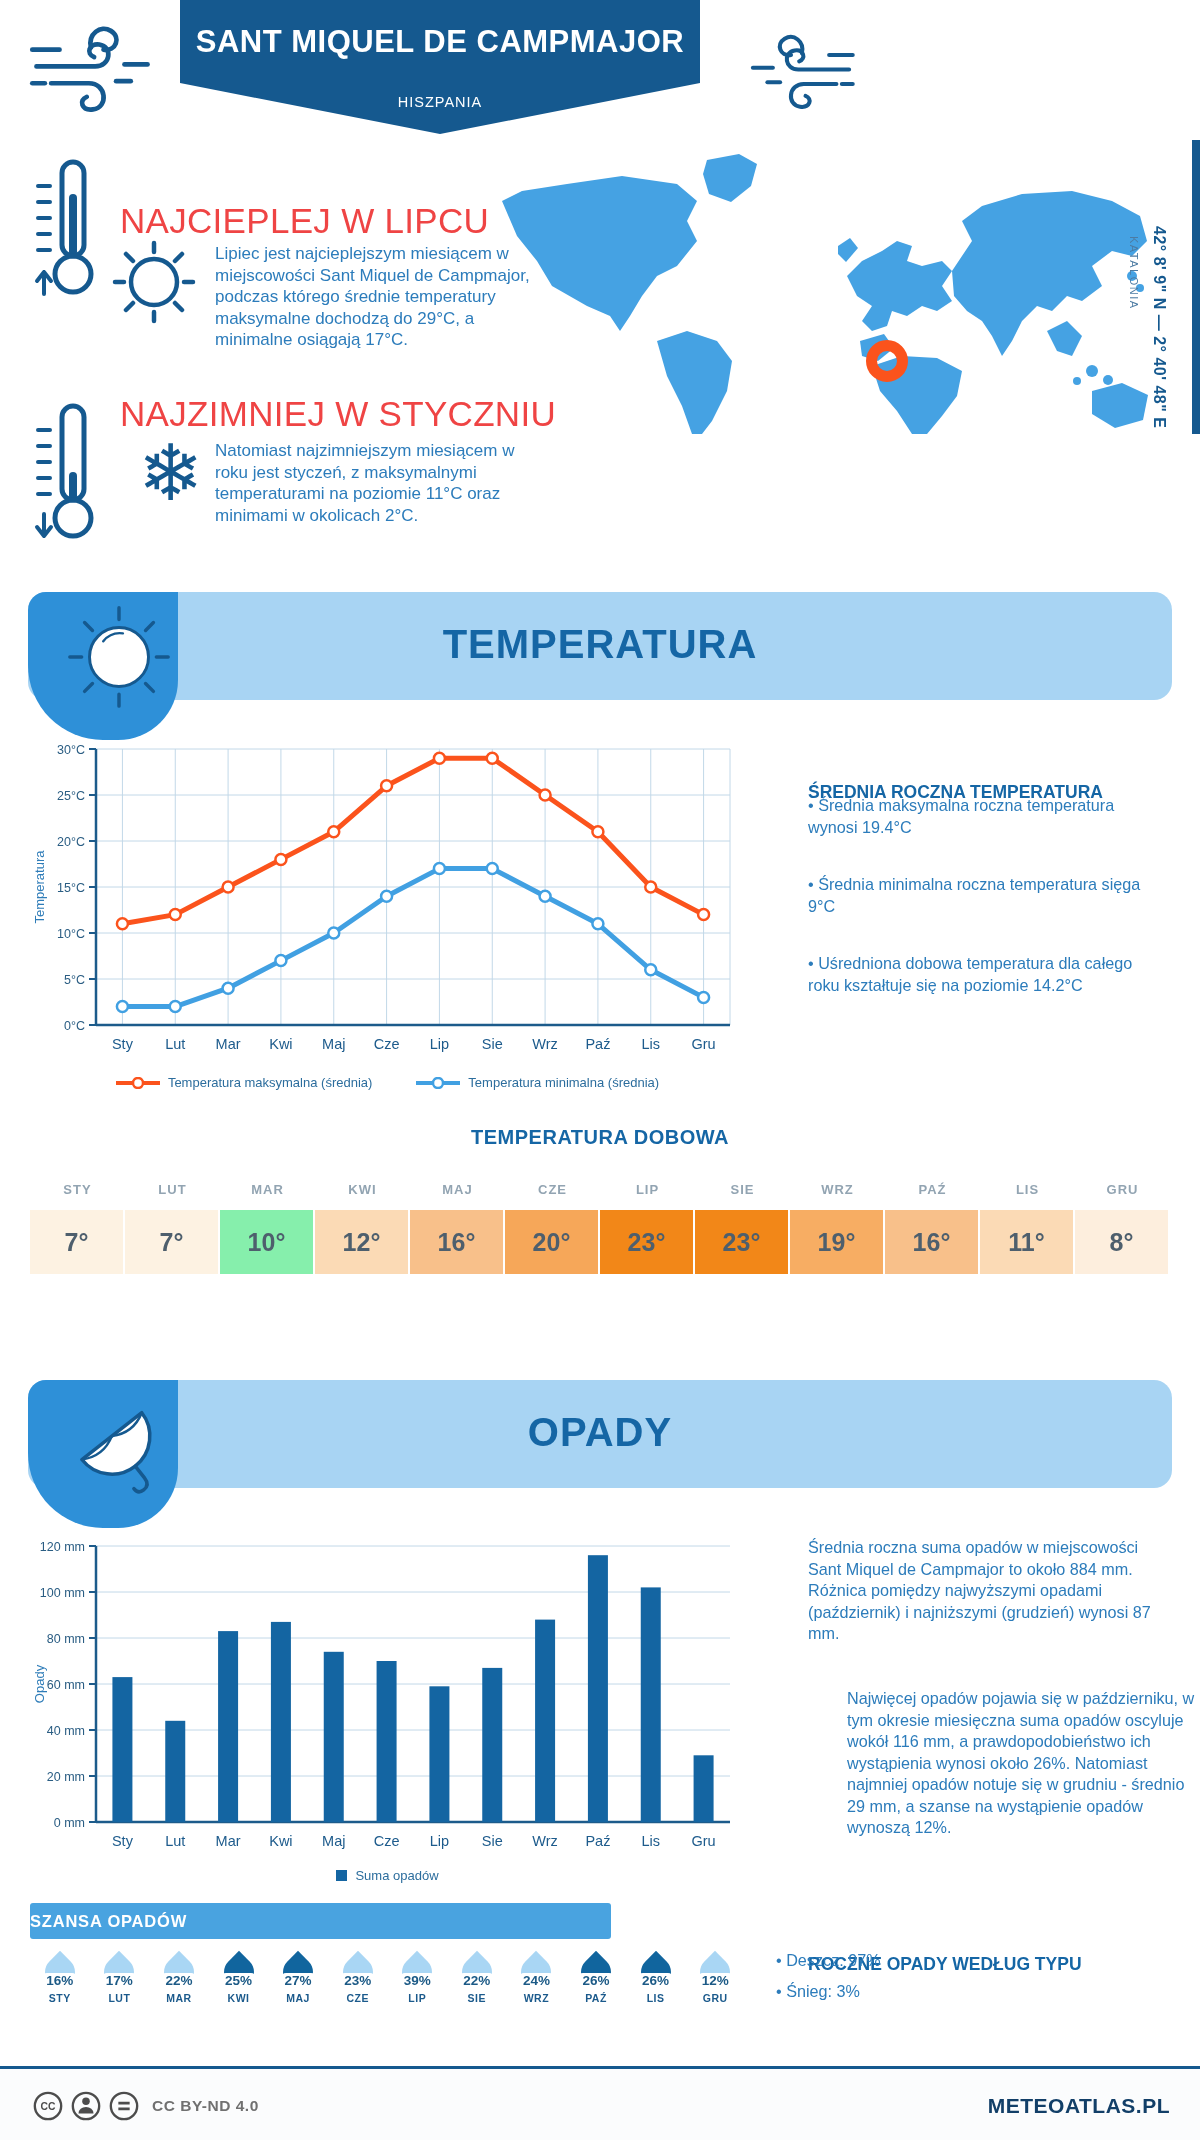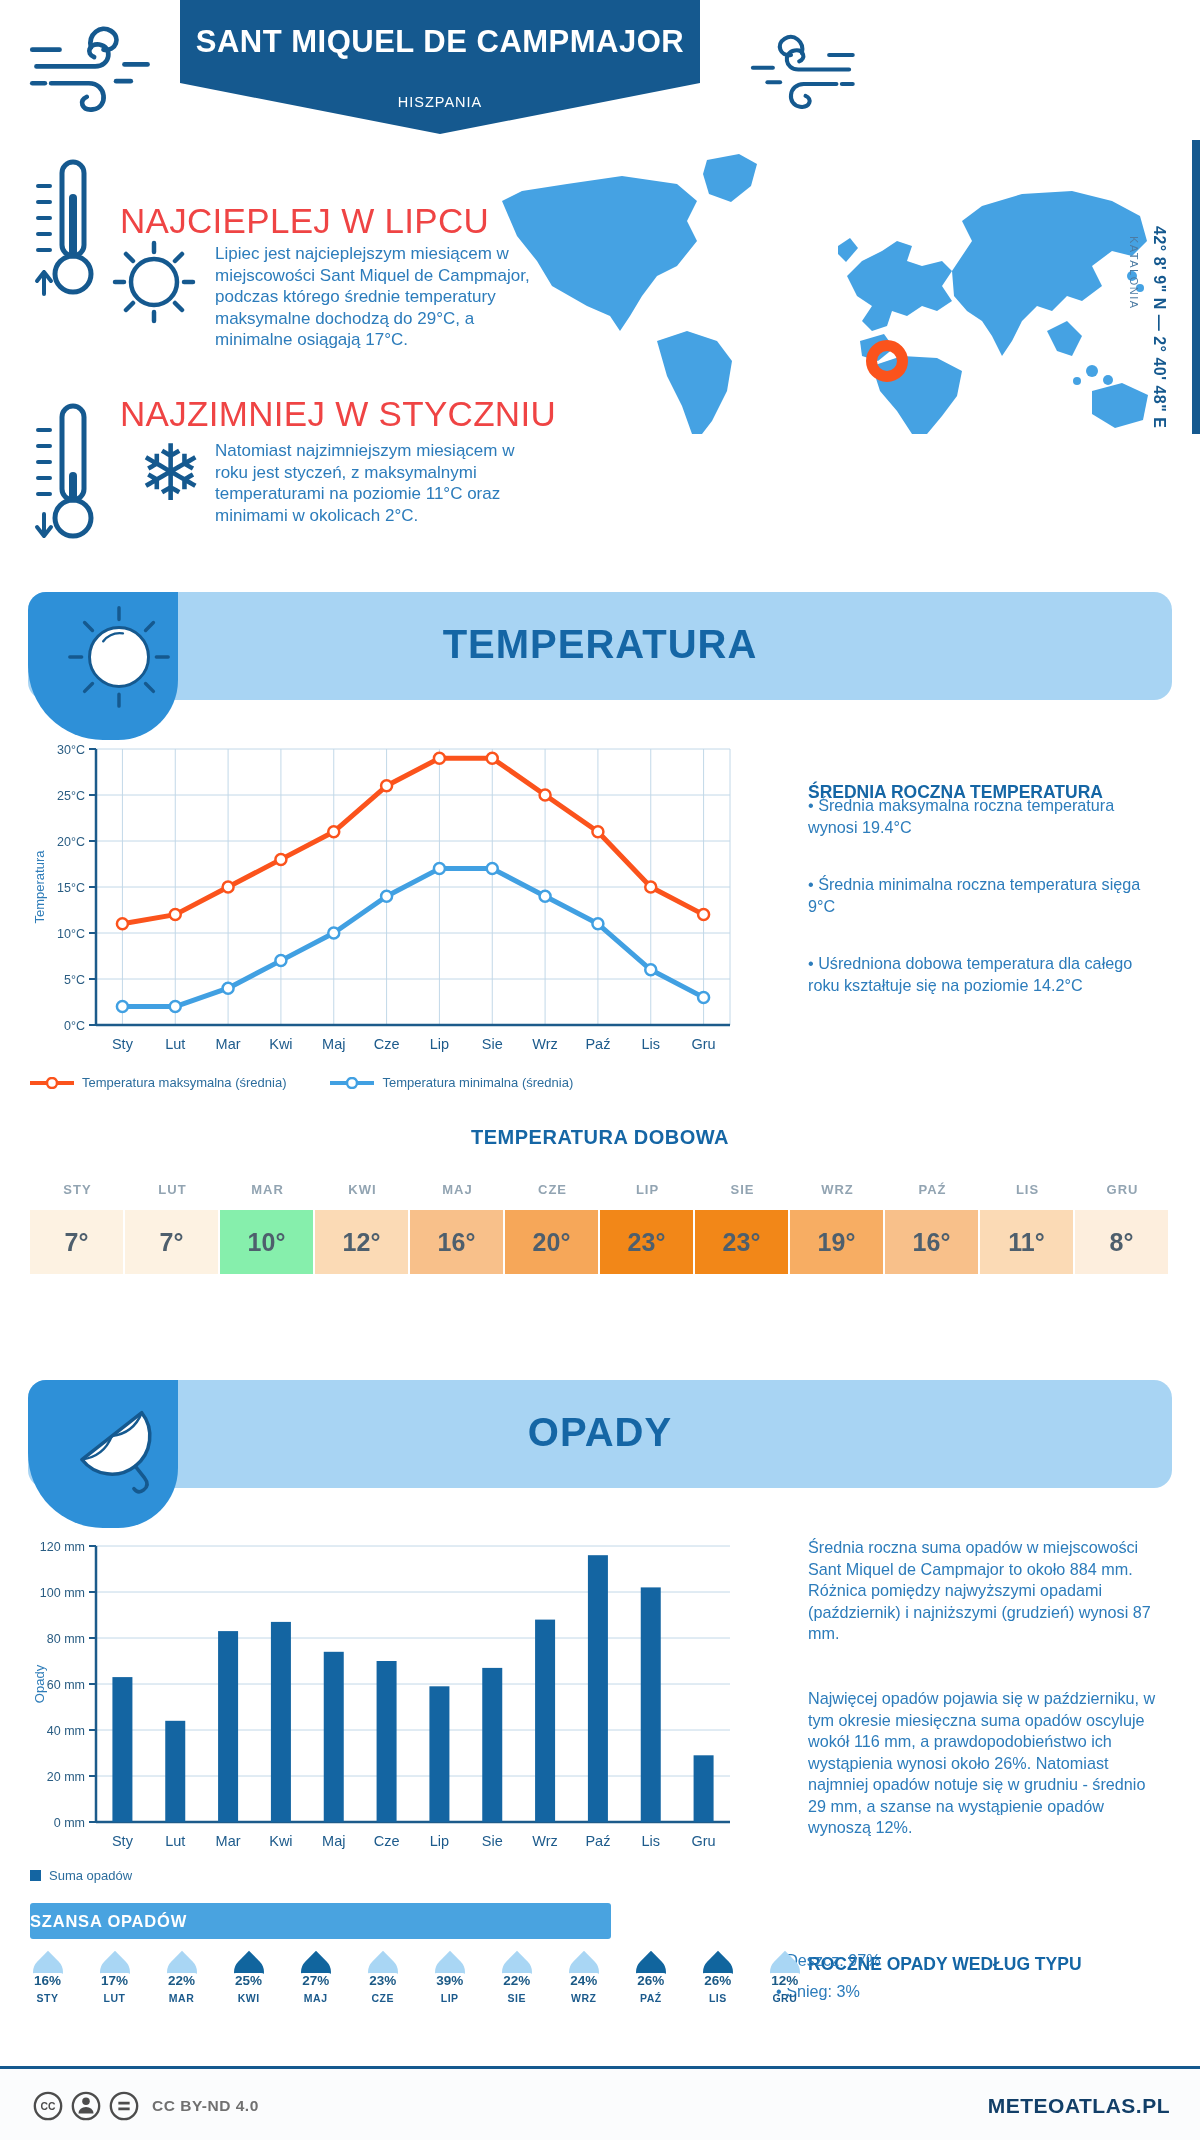--- a/index.html
+++ b/index.html
@@ -22,21 +22,21 @@
   .vtext{writing-mode:vertical-rl;color:#15598f;}
   .coords{font-size:16px;font-weight:bold;letter-spacing:.5px;}
   .region{font-size:11px;letter-spacing:1.5px;color:#4c7ba3;}
   .map-strip{width:8px;background:#15598f;}
   
   .band{width:1144px;height:108px;background:#a8d4f3;border-radius:18px;}
   .band-corner{width:150px;height:148px;background:#2e90d8;border-radius:18px 0 60px 75px;}
   .band-title{width:1144px;text-align:center;font-size:40px;font-weight:bold;
               color:#1566a5;letter-spacing:1px;}
   
-  .legend-row{width:715px;display:flex;gap:44px;}
+  .legend-row{width:715px;display:flex;justify-content:center;gap:44px;}
   .legend-item{display:flex;align-items:center;gap:8px;font-size:13px;color:#2c6d9d;}
   .legend-sq{width:11px;height:11px;display:inline-block;}
   
   .col-head{font-size:17.5px;font-weight:bold;color:#1566a5;margin-top:36px;}
   .col-text{font-size:16.2px;line-height:21.5px;color:#2c7cbb;}
   .bullet{margin-bottom:36px;}
   .bullet::before{content:"• ";}
   .bullet2{margin-bottom:9px;}
   .bullet2::before{content:"• ";}
   
@@ -44,21 +44,21 @@
              color:#1566a5;letter-spacing:.5px;}
   .tbl-row{left:30px;width:1140px;display:flex;}
   .mh-cell{flex:1;height:40px;line-height:40px;text-align:center;font-size:13px;
            font-weight:bold;color:#92a4b2;letter-spacing:1px;background:#fff;
            border-bottom:1px solid #eef2f5;}
   .mv-cell{flex:1;height:64px;line-height:64px;text-align:center;font-size:25px;
            font-weight:bold;color:#4e5f6d;border-right:2px solid #fff;}
   
   .chance-bar{width:581px;height:36px;background:#49a3e0;border-radius:3px;color:#fff;
               line-height:36px;font-size:16.5px;font-weight:bold;letter-spacing:.8px;}
-  .drops-row{width:715px;display:flex;gap:32px;}
+  .drops-row{width:715px;display:flex;}
   .drop-col{flex:1;display:flex;flex-direction:column;align-items:center;}
   .drop{width:30px;height:30px;border-radius:0 50% 50% 50%;transform:rotate(45deg);margin-top:9px;}
   .pct{position:relative;z-index:2;margin-top:-14px;background:#fff;border-radius:5px;
        padding:0 4px;font-size:13.5px;font-weight:bold;color:#1c5a86;}
   .mon{margin-top:4px;font-size:10.5px;font-weight:bold;color:#1b5a8c;letter-spacing:.5px;}
   
   .footer-line{left:0;top:2066px;width:1200px;height:3px;background:#15598f;}
   .footer{left:0;top:2069px;width:1200px;height:71px;background:#fbfcfd;}
   .license{font-size:15.5px;font-weight:bold;color:#707070;letter-spacing:.5px;}
   .brand{font-size:21px;font-weight:bold;color:#123f68;letter-spacing:.5px;}
@@ -355,21 +355,21 @@
       <rect x="663.5833333333334" y="230.3" width="20" height="66.69999999999999" fill="#1465a2"></rect>
     </svg>
   <div class="abs legend-row" id="bar-legend" style="left:30px;top:1868px">
       <div class="legend-item">
         <span class="legend-sq" style="background: rgb(20, 101, 162);"></span>
         <span>Suma opadów</span>
       </div>
     </div>
 
   <div class="abs col-text" style="left:808px;top:1537px;width:352px">Średnia roczna suma opadów w miejscowości Sant Miquel de Campmajor to około 884 mm. Różnica pomiędzy najwyższymi opadami (październik) i najniższymi (grudzień) wynosi 87 mm.</div>
-  <div class="abs col-text" style="left:808px;top:1688px;width:352px">Najwięcej opadów pojawia się w październiku, w tym okresie miesięczna suma opadów oscyluje wokół 116 mm, a prawdopodobieństwo ich wystąpienia wynosi około 26%. Natomiast najmniej opadów notuje się w grudniu - średnio 29 mm, a szanse na wystąpienie opadów wynoszą 12%.</div>
+  <div class="abs col-text" style="left:847px;top:1688px;width:352px">Najwięcej opadów pojawia się w październiku, w tym okresie miesięczna suma opadów oscyluje wokół 116 mm, a prawdopodobieństwo ich wystąpienia wynosi około 26%. Natomiast najmniej opadów notuje się w grudniu - średnio 29 mm, a szanse na wystąpienie opadów wynoszą 12%.</div>
   <div class="abs col-head" style="left:808px;top:1918px">ROCZNE OPADY WEDŁUG TYPU</div>
   <div class="abs col-text" style="left:776px;top:1950px;width:340px">
     <div class="bullet2">Deszcz: 97%</div>
     <div class="bullet2">Śnieg: 3%</div>
   </div>
 
   <div class="abs chance-bar" style="left:30px;top:1903px">SZANSA OPADÓW</div>
   <div class="abs drops-row" id="drops-row" style="left:30px;top:1948px">
       <div class="drop-col">
         <div class="drop" style="background: rgb(169, 214, 244);"></div>

